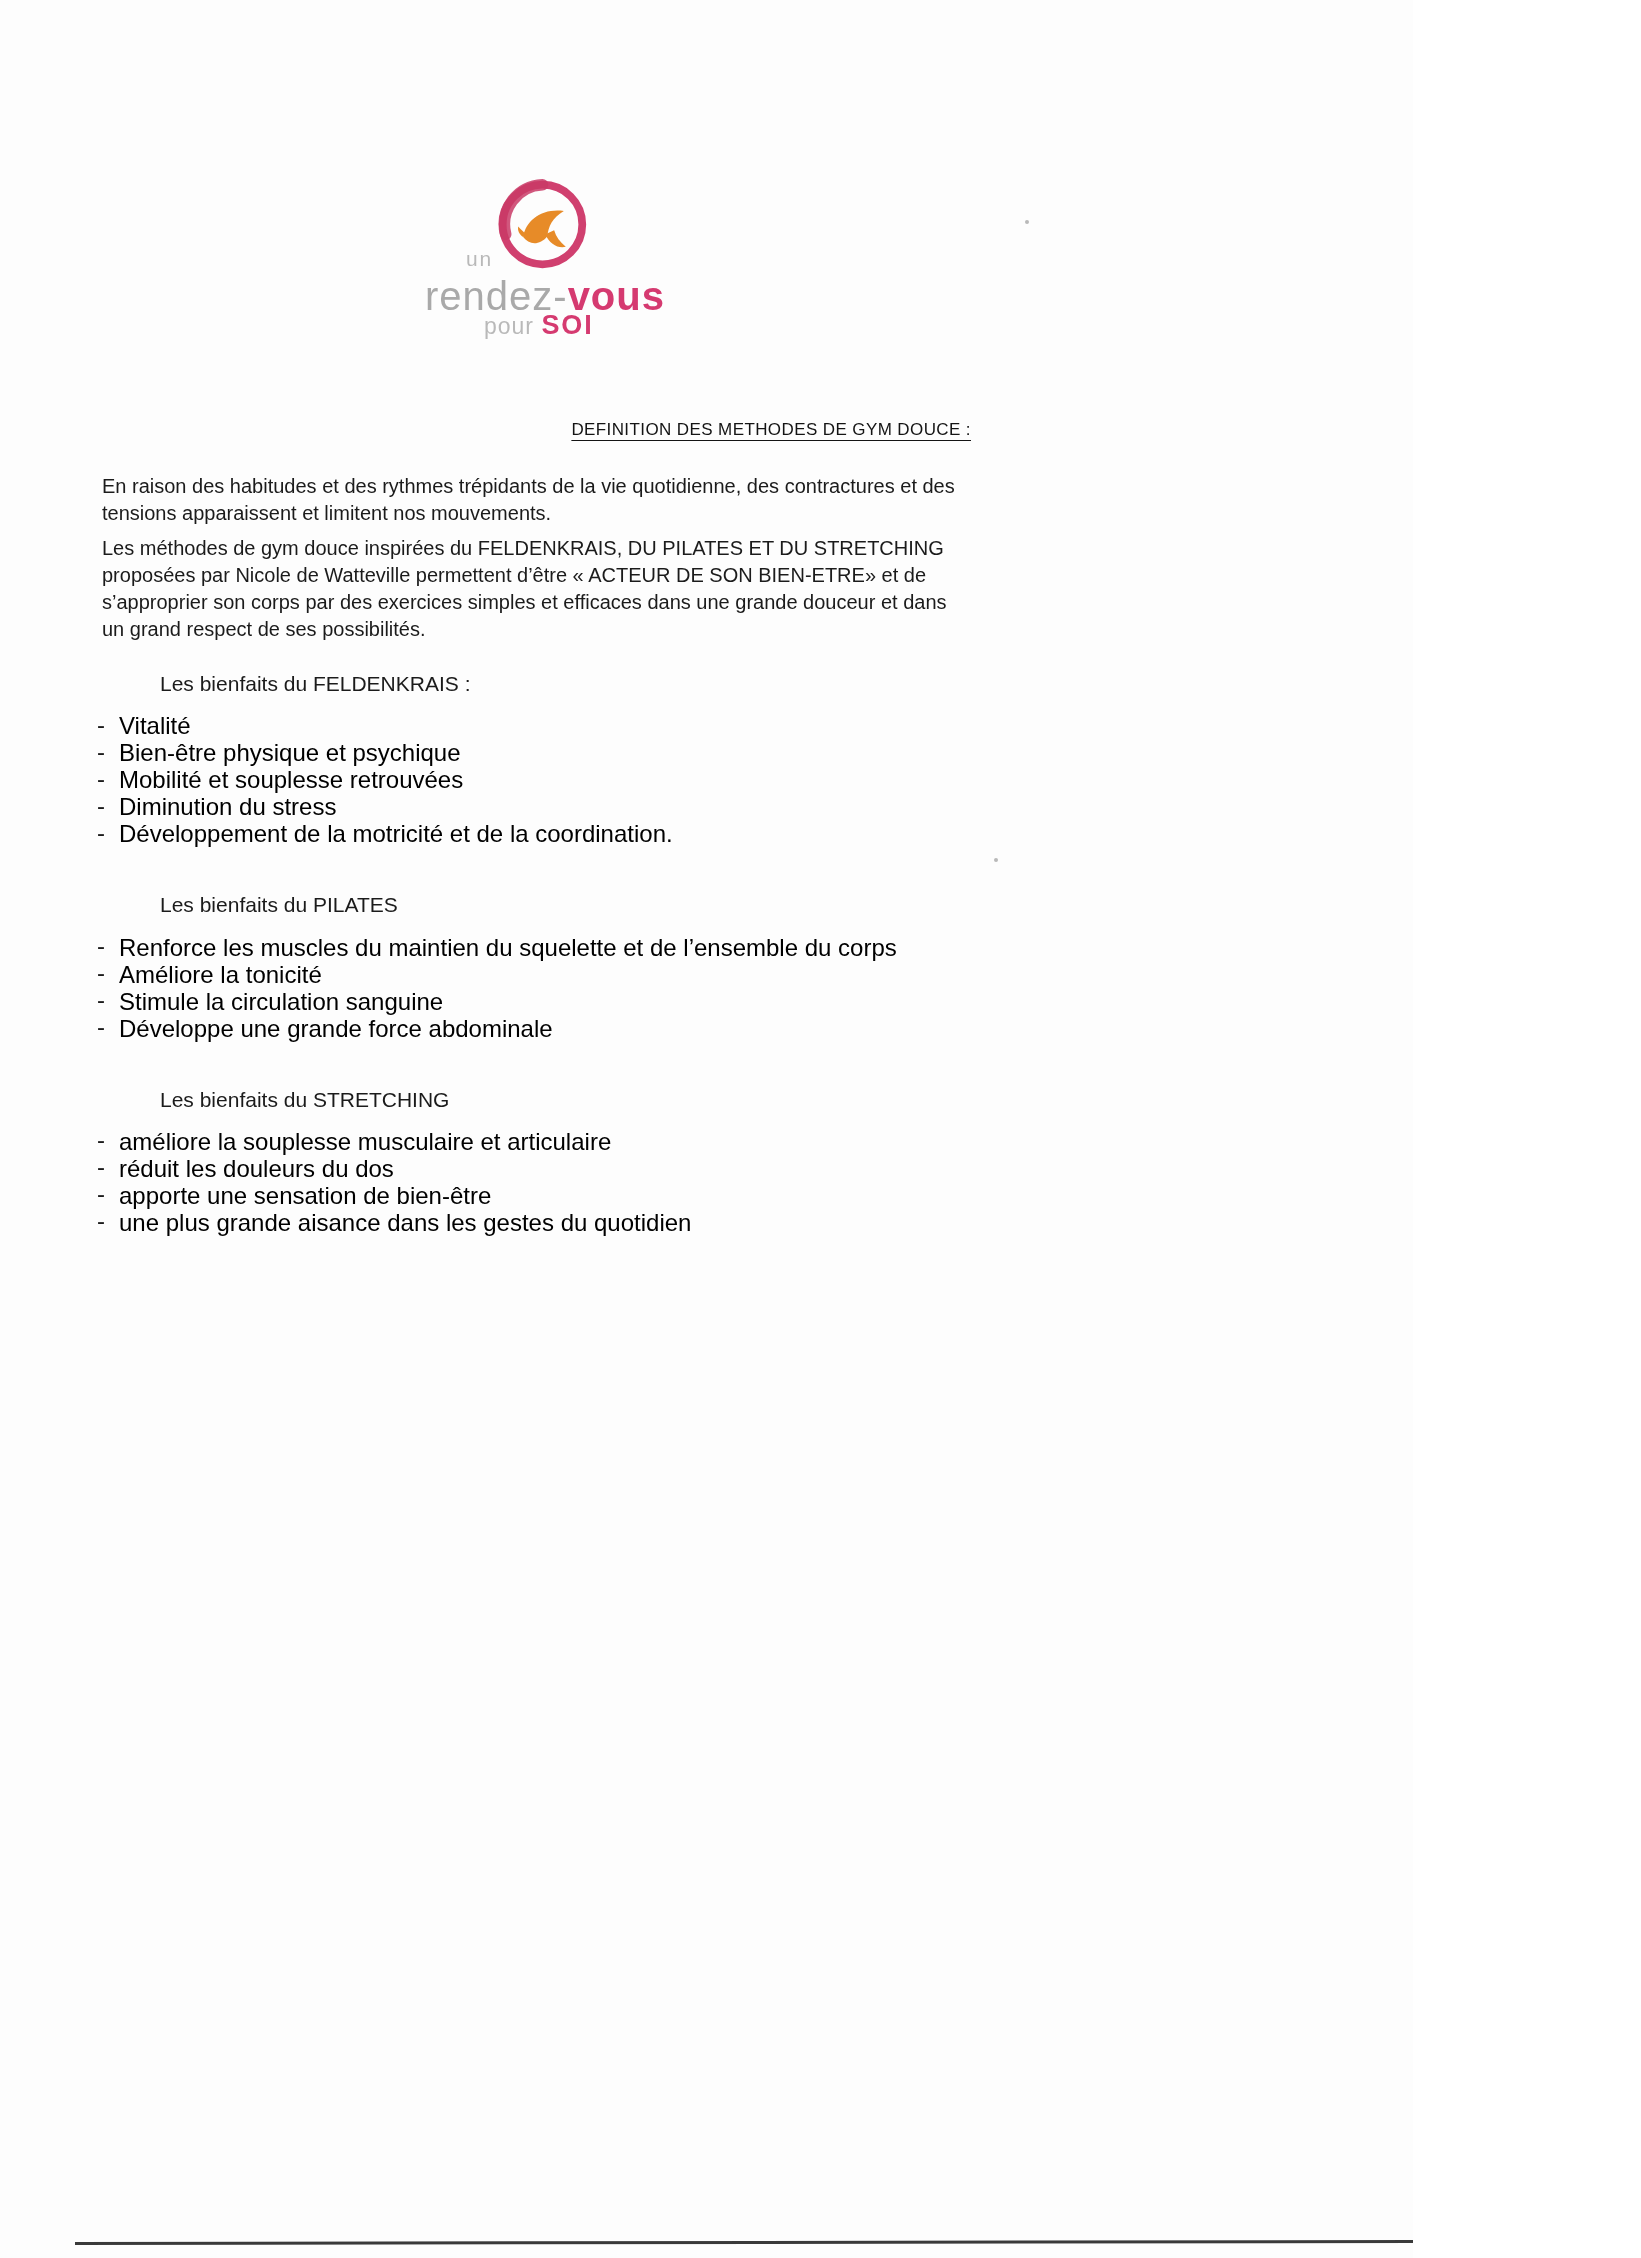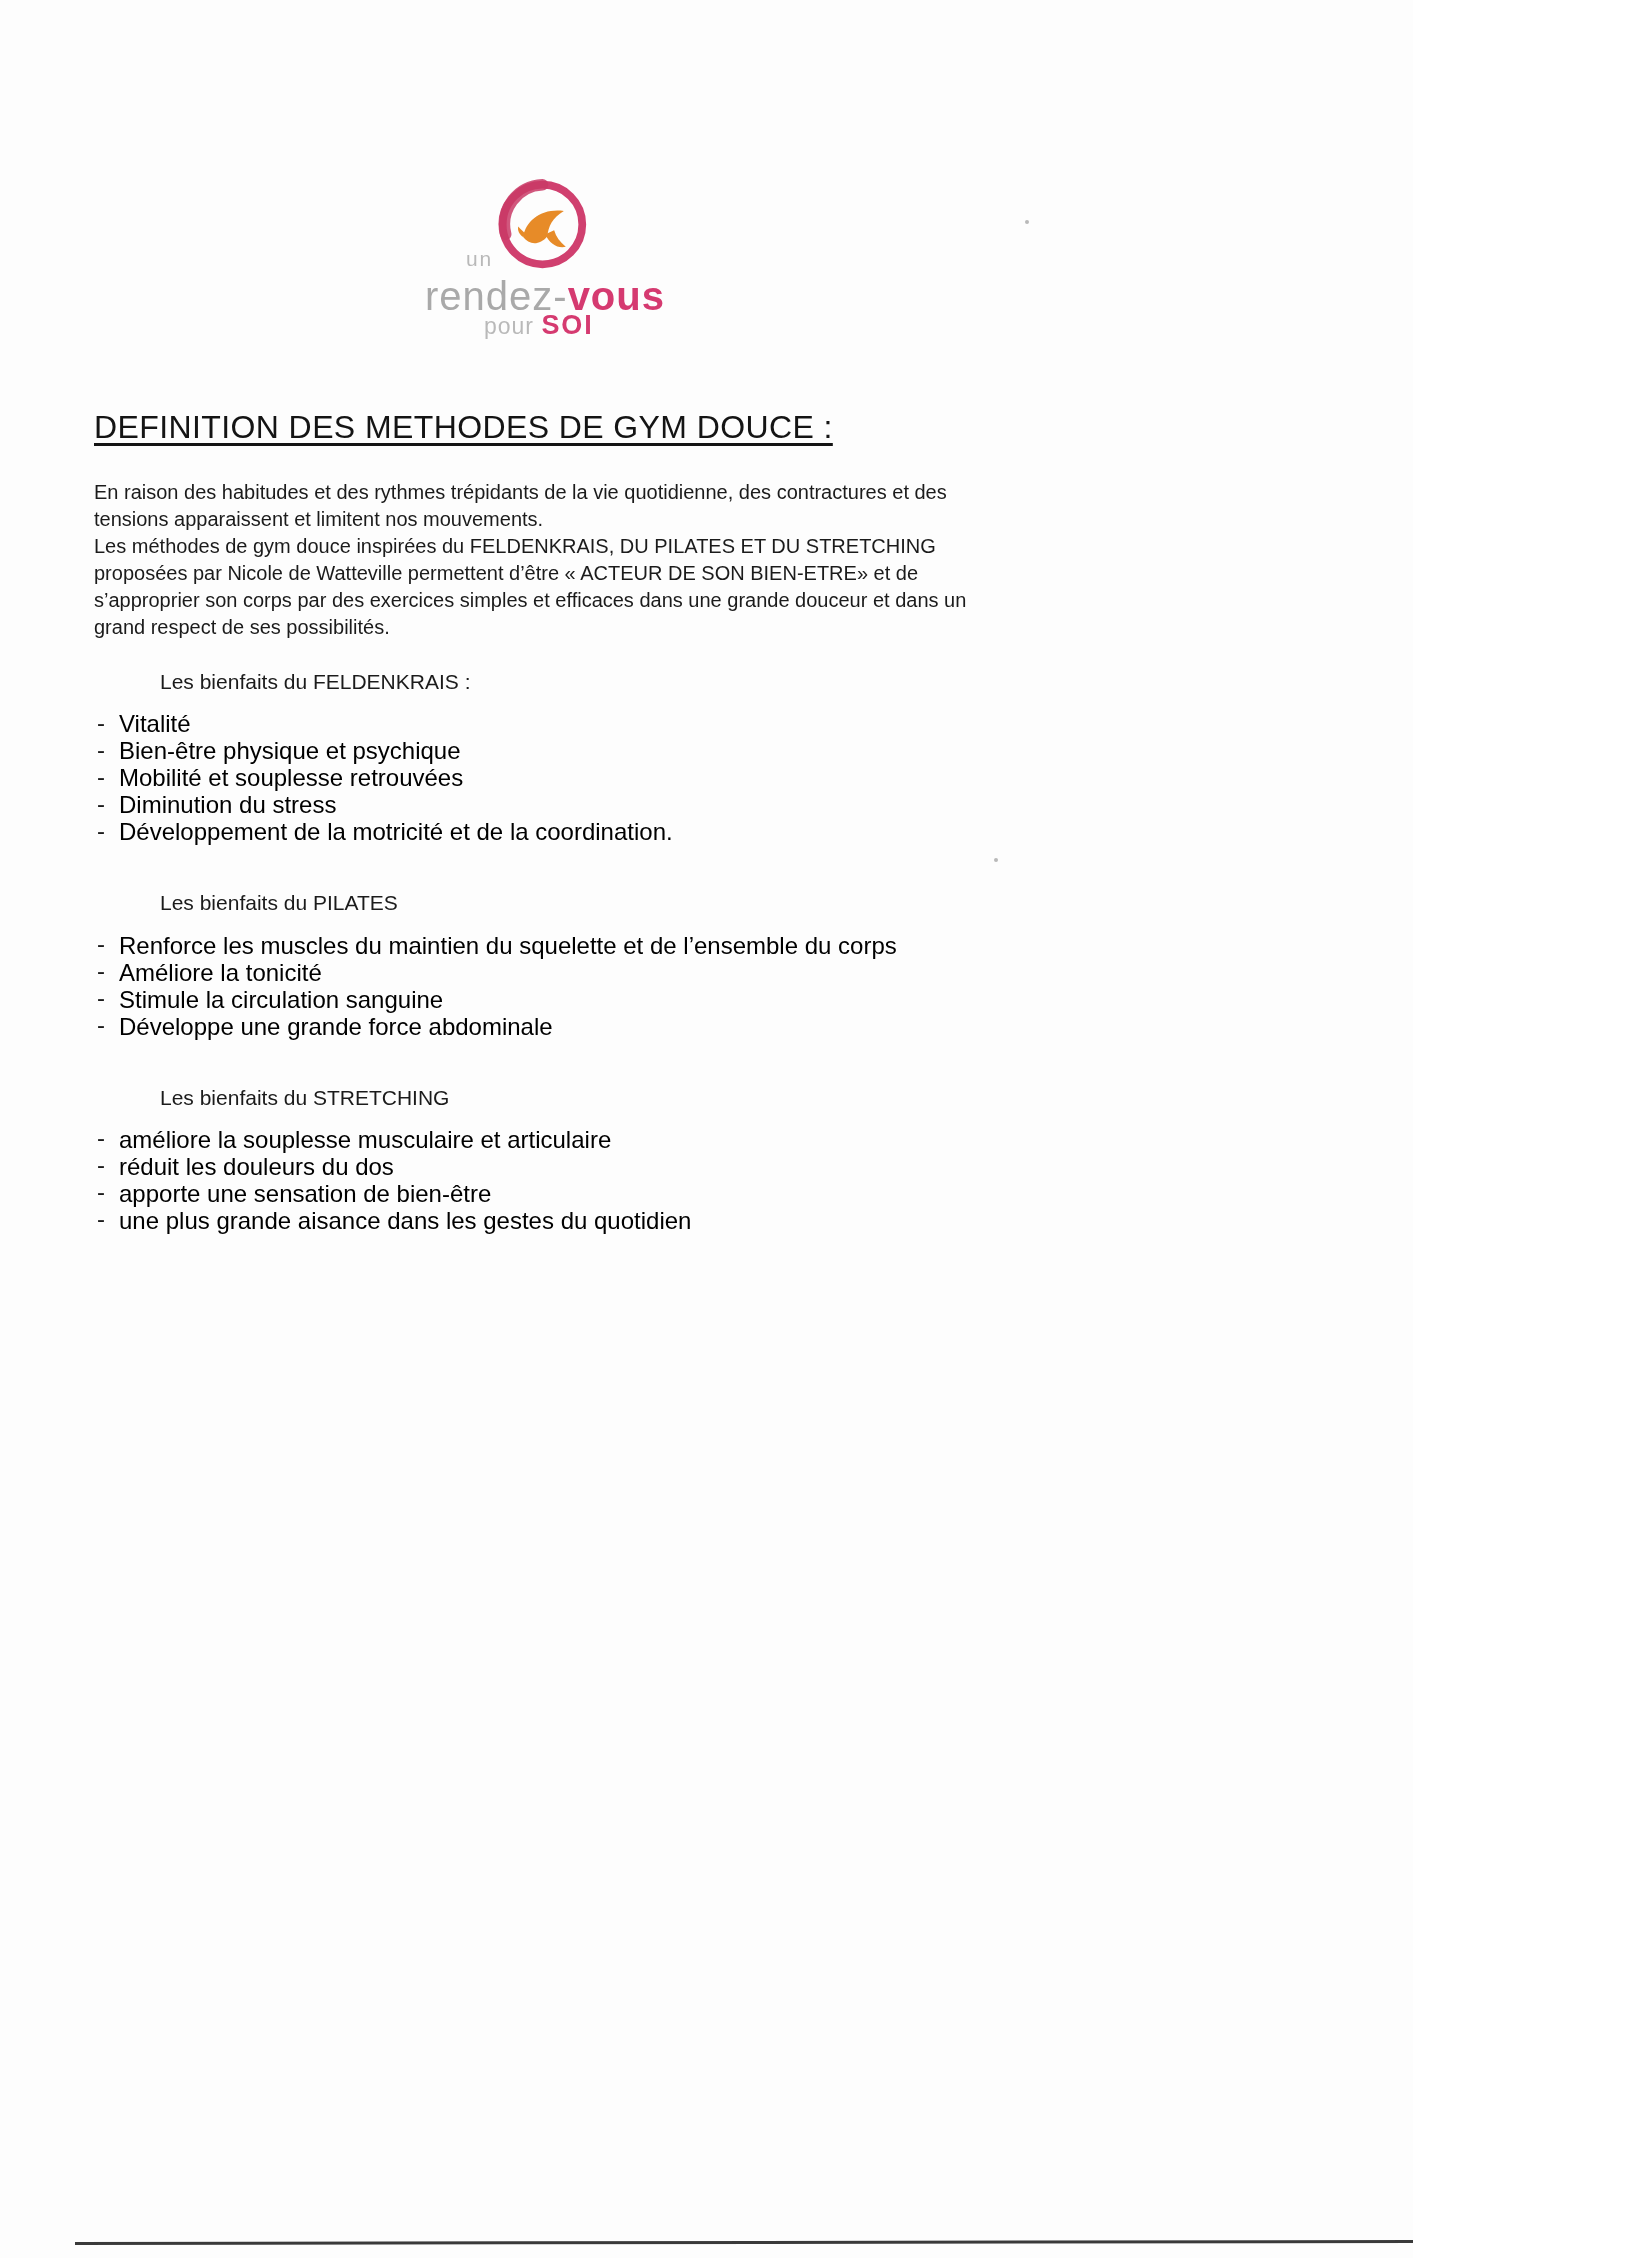--- a/index.html
+++ b/index.html
@@ -70,30 +70,31 @@
   }
 
   
   .content {
     position: absolute;
     left: 94px;
     top: 409px;
     width: 877px;
   }
   .doc-title {
-    margin: 0 0 33px 0;
-    font-size: 32px;
+    margin: 11px 0 33px 0;
+    font-size: 17px;
     font-weight: 400;
     letter-spacing: 0.4px;
     color: #141414;
     text-decoration: underline;
     text-underline-offset: 4.8px;
+    text-align: right;
   }
   .para {
-    margin: 0;
+    margin: 8px;
     font-size: 20px;
     line-height: 27px;
     color: #1b1b1b;
   }
   .section-title {
     margin: 44px 0 15.4px 66px;
     font-size: 21px;
     line-height: 27px;
     color: #1b1b1b;
   }

